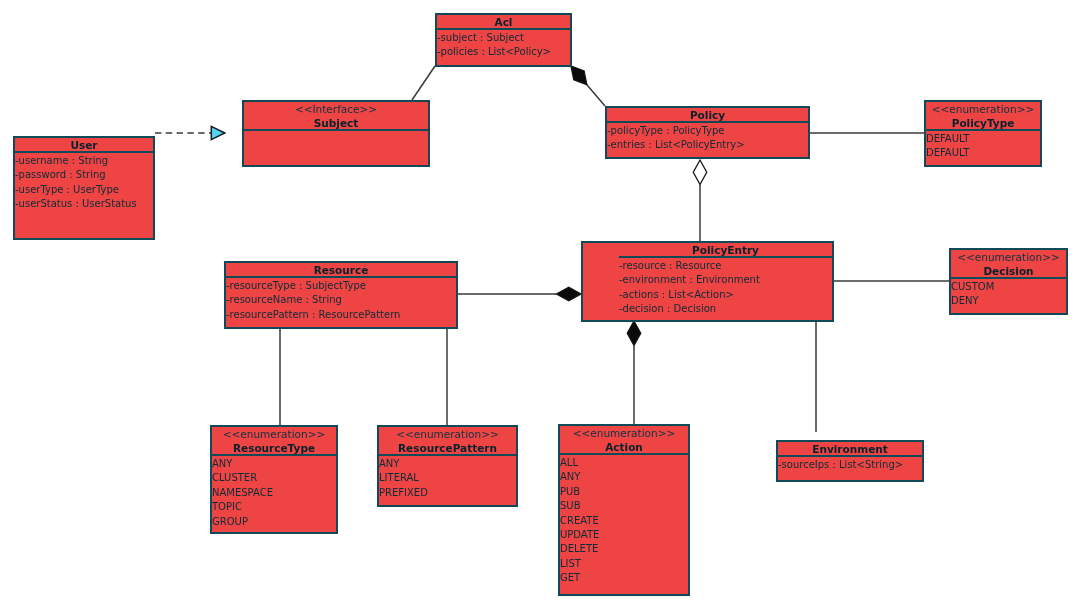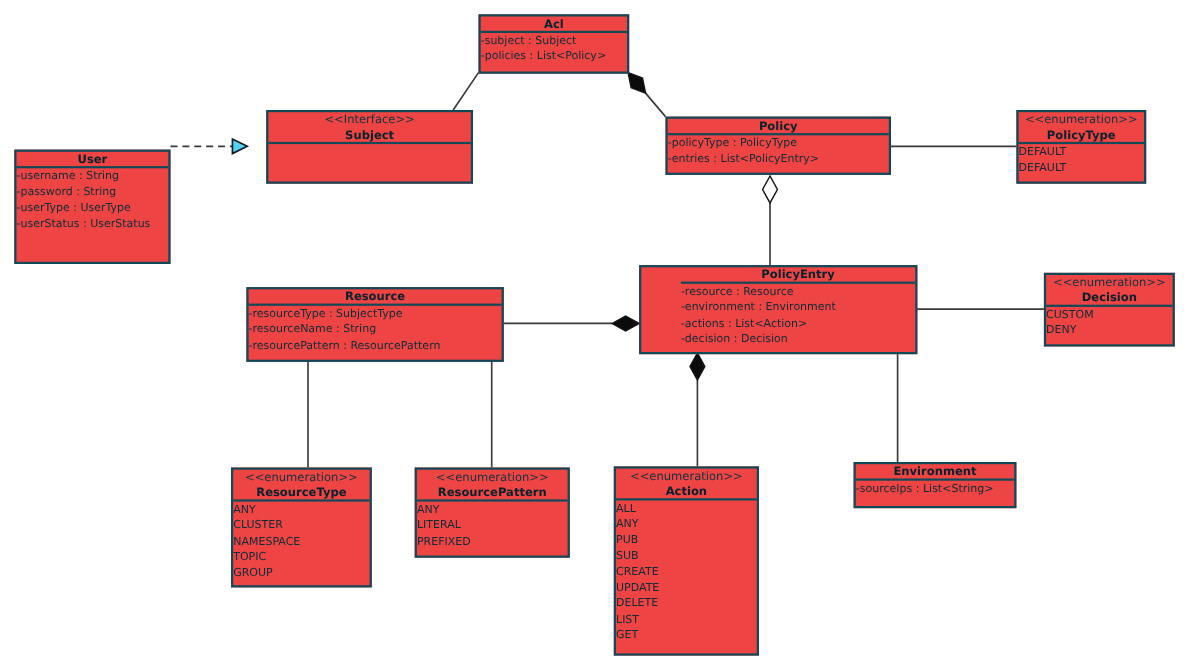--- a/index.html
+++ b/index.html
@@ -173,21 +173,21 @@
       <div class="attr">ANY</div>
       <div class="attr">PUB</div>
       <div class="attr">SUB</div>
       <div class="attr">CREATE</div>
       <div class="attr">UPDATE</div>
       <div class="attr">DELETE</div>
       <div class="attr">LIST</div>
       <div class="attr">GET</div>
     </div>
   </div>
-  <div class="node" style="left:776px;top:420px;width:148px;height:42px;">
+  <div class="node" style="left:776px;top:440px;width:148px;height:42px;">
     <div class="hdr" style="height:15px;">
       <div class="ttl">Environment</div>
     </div>
     <div class="body">
       <div class="attr">-sourceIps : List&lt;String&gt;</div>
     </div>
   </div>
   </div>
 </div>
 

